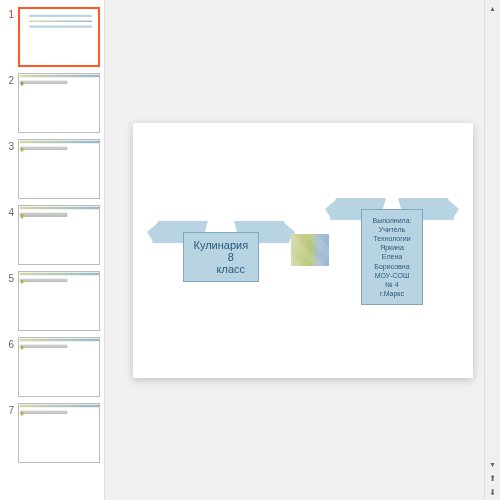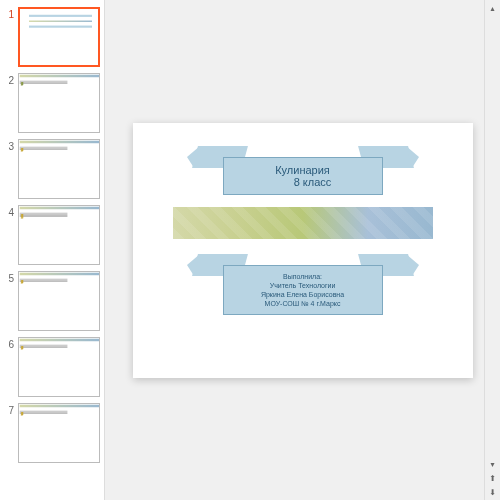--- a/index.html
+++ b/index.html
@@ -8,21 +8,21 @@
 .sidebar { width: 105px; background: #fff; border-right: 1px solid #ddd; overflow-y: auto; padding: 4px 0; }
 .thumb-wrap { display: flex; align-items: flex-start; padding: 3px 4px; gap: 4px; }
 .thumb-num { font-size: 10px; color: #666; width: 10px; text-align: right; padding-top: 2px; }
 .thumb-num.active { color: #d2401e; }
 .thumb { width: 82px; height: 60px; background: #fff; border: 1px solid #bbb; cursor: pointer; position: relative; overflow: hidden; }
 .thumb.active { border: 2px solid #ff5722; }
 .th-content { transform: scale(0.18); transform-origin: top left; width: 450px; height: 330px; }
 .main { flex: 1; background: #f0f0f0; position: relative; display: flex; align-items: center; justify-content: center; }
 .scrollbar { position: absolute; right: 0; top: 0; width: 16px; height: 100%; background: #f0f0f0; border-left: 1px solid #ddd; display: flex; flex-direction: column; align-items: center; justify-content: space-between; padding: 2px; }
 .scroll-btn { width: 12px; height: 12px; font-size: 8px; color: #666; display: flex; align-items: center; justify-content: center; cursor: pointer; }
-.slide { width: 340px; height: 255px; background: #fff; box-shadow: 0 2px 8px rgba(0,0,0,0.2); padding: 20px 30px; display: flex; flex-direction: column; align-items: center; gap: 12px; }
+.slide { width: 340px; height: 255px; background: #fff; box-shadow: 0 2px 8px rgba(0,0,0,0.2); padding: 20px 30px; display: flex; align-items: center; gap: 12px; }
 .banner { width: 200px; position: relative; }
 .banner-ribbon { height: 28px; position: relative; }
 .rib-left, .rib-right { position: absolute; width: 50px; height: 22px; background: #b8d4e3; top: 3px; }
 .rib-left { left: -8px; transform: skewX(-15deg); }
 .rib-right { right: -8px; transform: skewX(15deg); }
 .rib-left::before, .rib-right::before { content: ''; position: absolute; width: 0; height: 0; border-top: 11px solid transparent; border-bottom: 11px solid transparent; }
 .rib-left::before { left: -8px; border-right: 10px solid #b8d4e3; }
 .rib-right::before { right: -8px; border-left: 10px solid #b8d4e3; }
 .banner-box { background: #b8d4e3; border: 1px solid #7da8c0; padding: 6px 10px; text-align: center; font-size: 11px; color: #2a5a7a; position: relative; z-index: 2; margin: -14px 20px 0; }
 .banner-box.small { font-size: 7px; line-height: 1.3; }

